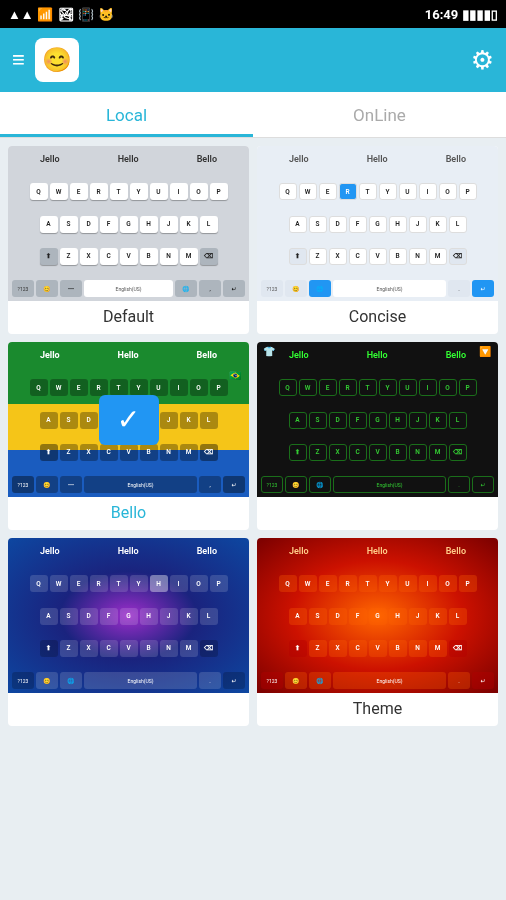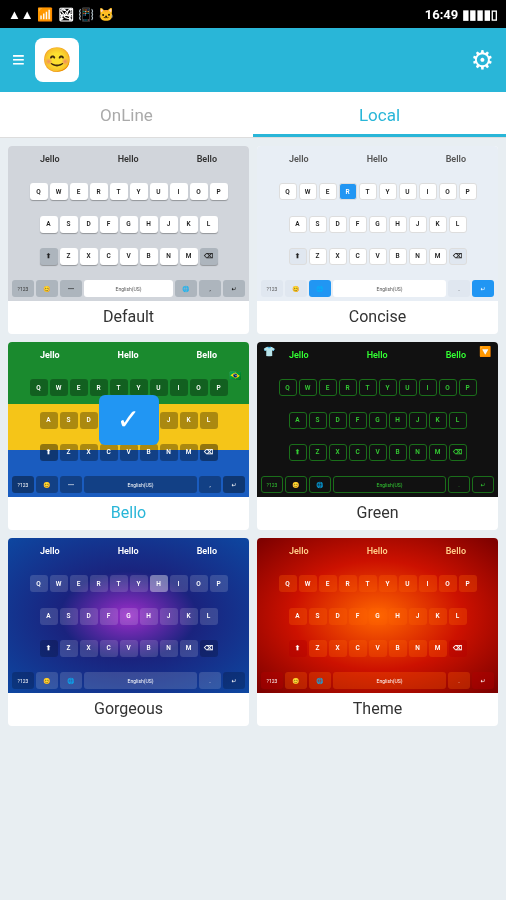--- a/index.html
+++ b/index.html
@@ -297,25 +297,25 @@
 
 <div class="header">
   <div class="header-left">
     <span class="hamburger">≡</span>
     <div class="app-icon">😊</div>
   </div>
   <span class="gear-icon">⚙</span>
 </div>
 
 <div class="tabs">
+  <div class="tab active">
+    <span>Local</span>
+  </div>
   <div class="tab inactive">
     <span>OnLine</span>
-  </div>
-  <div class="tab active">
-    <span>Local</span>
   </div>
 </div>
 
 <div class="theme-grid">
 
   <div class="theme-card">
     <div class="kb kb-default">
       <div class="kb-inner">
         <div class="kb-suggestions">
           <span>Jello</span>
@@ -542,21 +542,20 @@
           <div class="kb-small-key" style="background:transparent;color:#33cc33;border:1px solid #1a6e1a">🌐</div>
           <div class="kb-space" style="background:transparent;color:#33cc33;border:1px solid #1a6e1a;font-size:5px">English(US)</div>
           <div class="kb-small-key" style="background:transparent;color:#33cc33;border:1px solid #1a6e1a">.</div>
           <div class="kb-small-key" style="background:transparent;color:#33cc33;border:1px solid #1a6e1a">↵</div>
         </div>
       </div>
 
       <div style="position:absolute;top:4px;left:6px;color:#33cc33;font-size:10px">👕</div>
       <div style="position:absolute;top:4px;right:6px;color:#33cc33;font-size:10px">🔽</div>
     </div>
-    <div class="theme-label">Green</div>
   </div>
 
   <div class="theme-card">
     <div class="kb kb-gorgeous">
       <div class="kb-inner">
         <div class="kb-suggestions" style="color:#fff;font-size:9px;display:flex;justify-content:space-around;height:18px;align-items:center">
           <span>Jello</span>
             <span>Hello</span>
             <span>Bello</span>
         </div>
@@ -599,21 +598,20 @@
         <div class="kb-bottom-row">
           <div class="kb-small-key" style="background:rgba(0,0,0,0.2);color:#fff;font-size:5px">?123</div>
           <div class="kb-small-key" style="background:rgba(255,255,255,0.15);color:#fff">😊</div>
           <div class="kb-small-key" style="background:rgba(255,255,255,0.15);color:#fff">🌐</div>
           <div class="kb-space" style="background:rgba(255,255,255,0.15);color:#fff;font-size:5px">English(US)</div>
           <div class="kb-small-key" style="background:rgba(255,255,255,0.15);color:#fff">.</div>
           <div class="kb-small-key" style="background:rgba(0,0,0,0.2);color:#fff">↵</div>
         </div>
       </div>
     </div>
-    <div class="theme-label">Gorgeous</div>
   </div>
 
   <div class="theme-card">
     <div class="kb kb-mars">
       <div class="kb-inner">
         <div class="kb-suggestions" style="color:#ffcc88;font-size:9px;display:flex;justify-content:space-around;height:18px;align-items:center">
           <span>Jello</span>
             <span>Hello</span>
             <span>Bello</span>
         </div>

